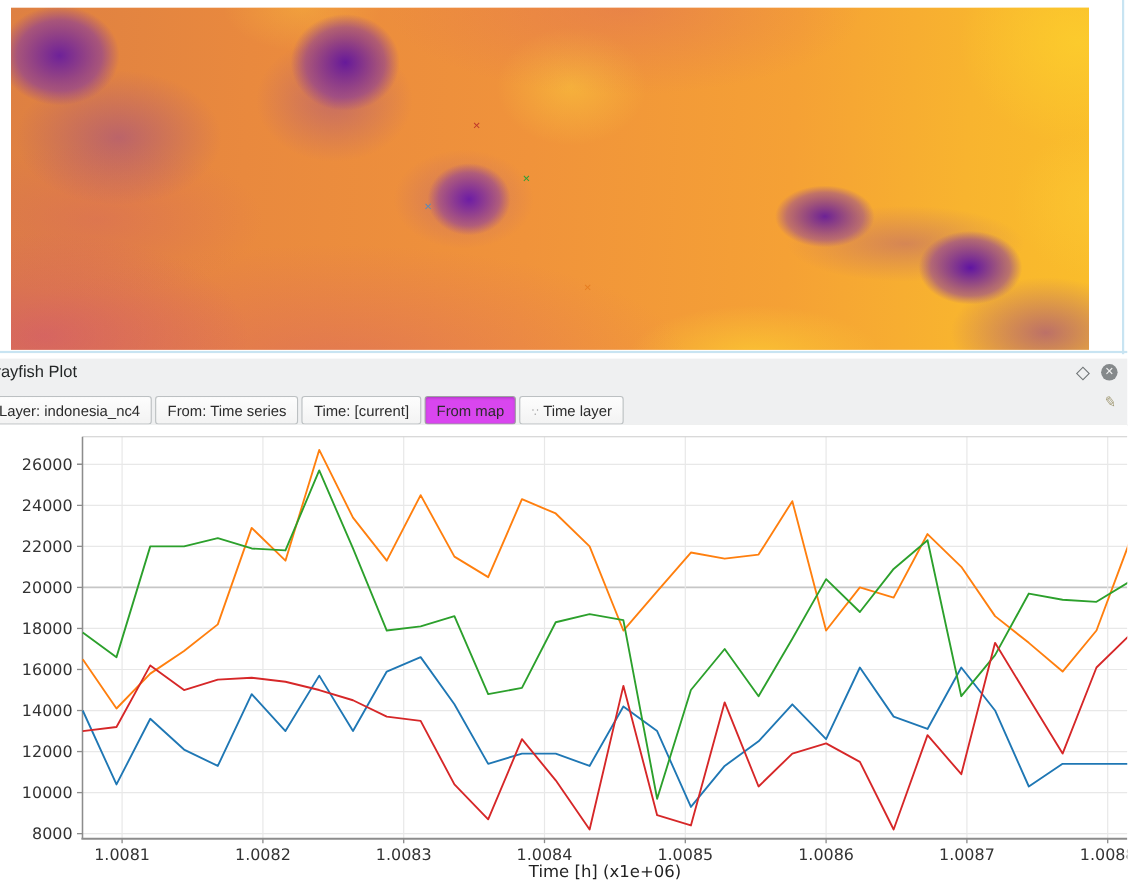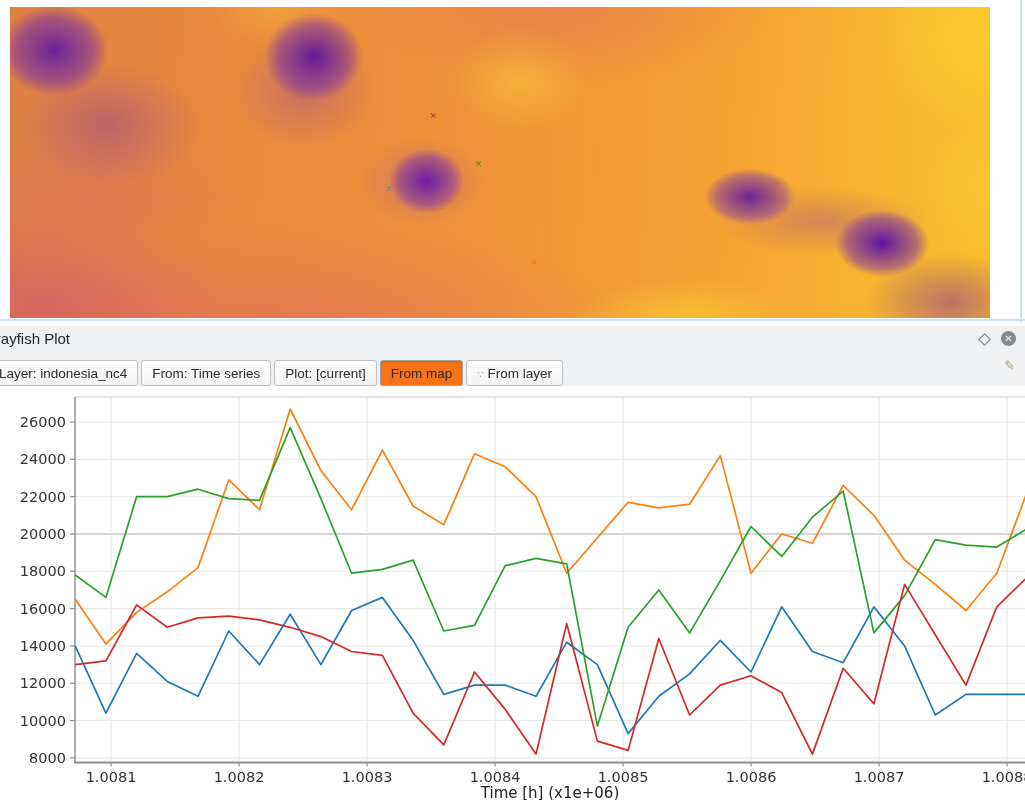--- a/index.html
+++ b/index.html
@@ -50,21 +50,21 @@
   .panel-title{position:absolute;left:-15px;top:4px;font-size:15px;color:#232627;white-space:nowrap;}
   .float-icon{position:absolute;right:36px;top:9px;width:7px;height:7px;border:1.4px solid #727678;transform:rotate(45deg);background:transparent;}
   .close-icon{position:absolute;right:9px;top:5px;width:15px;height:15px;border-radius:50%;background:#85898b;color:#f4f4f4;
     font-size:10px;font-weight:bold;text-align:center;line-height:15px;}
   .toolbar{position:absolute;left:0;top:29px;width:1025px;height:31px;display:flex;gap:3px;align-items:flex-end;}
   .btn{
     margin:0;height:26px;padding:0 10px;font-family:"Liberation Sans",sans-serif;font-size:13.5px;color:#2b2b2b;
     background:linear-gradient(#fdfdfd,#f3f3f3);border:1px solid #bcc0c2;border-radius:3px;white-space:nowrap;cursor:default;
   }
   .btn.first{margin-left:-12px;}
-  .btn.active{background:#f97316;border-color:#9fa1a2;box-shadow:inset 0 1px 2px rgba(0,0,0,.18);}
+  .btn.active{background:#d946ef;border-color:#9fa1a2;box-shadow:inset 0 1px 2px rgba(0,0,0,.18);}
   .btn .pre-glyph{opacity:.4;font-size:10px;margin-right:4px;}
   .edit-icon{position:absolute;right:10px;top:32px;font-size:13px;color:#a39c78;transform:rotate(8deg);}
 
   
   #chart{position:absolute;left:0;top:386px;background:#ffffff;}
   text{font-family:"DejaVu Sans","Liberation Sans",sans-serif;}
 </style>
 </head>
 <body>
 
@@ -80,23 +80,23 @@
 </div>
 
 <div class="panel-head">
   <div class="panel-title">Crayfish Plot</div>
   <div class="float-icon"></div>
   <div class="close-icon">✕</div>
 
   <div class="toolbar">
     <button class="btn first">Layer: indonesia_nc4</button>
     <button class="btn">From: Time series</button>
-    <button class="btn">Plot: [current]</button>
+    <button class="btn">Time: [current]</button>
     <button class="btn active">From map</button>
-    <button class="btn"><span class="pre-glyph">∵</span><span>From layer</span></button>
+    <button class="btn"><span class="pre-glyph">∵</span><span>Time layer</span></button>
   </div>
   <div class="edit-icon">✎</div>
 </div>
 
 <svg id="chart" width="1025" height="414" viewBox="0 386 1025 414">
     <line x1="75" x2="1025" y1="757.86" y2="757.86" stroke="#e8e8e8" stroke-width="1.1"></line>
     <line x1="75" x2="1025" y1="720.55" y2="720.55" stroke="#e8e8e8" stroke-width="1.1"></line>
     <line x1="75" x2="1025" y1="683.24" y2="683.24" stroke="#e8e8e8" stroke-width="1.1"></line>
     <line x1="75" x2="1025" y1="645.9300000000001" y2="645.9300000000001" stroke="#e8e8e8" stroke-width="1.1"></line>
     <line x1="75" x2="1025" y1="608.62" y2="608.62" stroke="#e8e8e8" stroke-width="1.1"></line>

